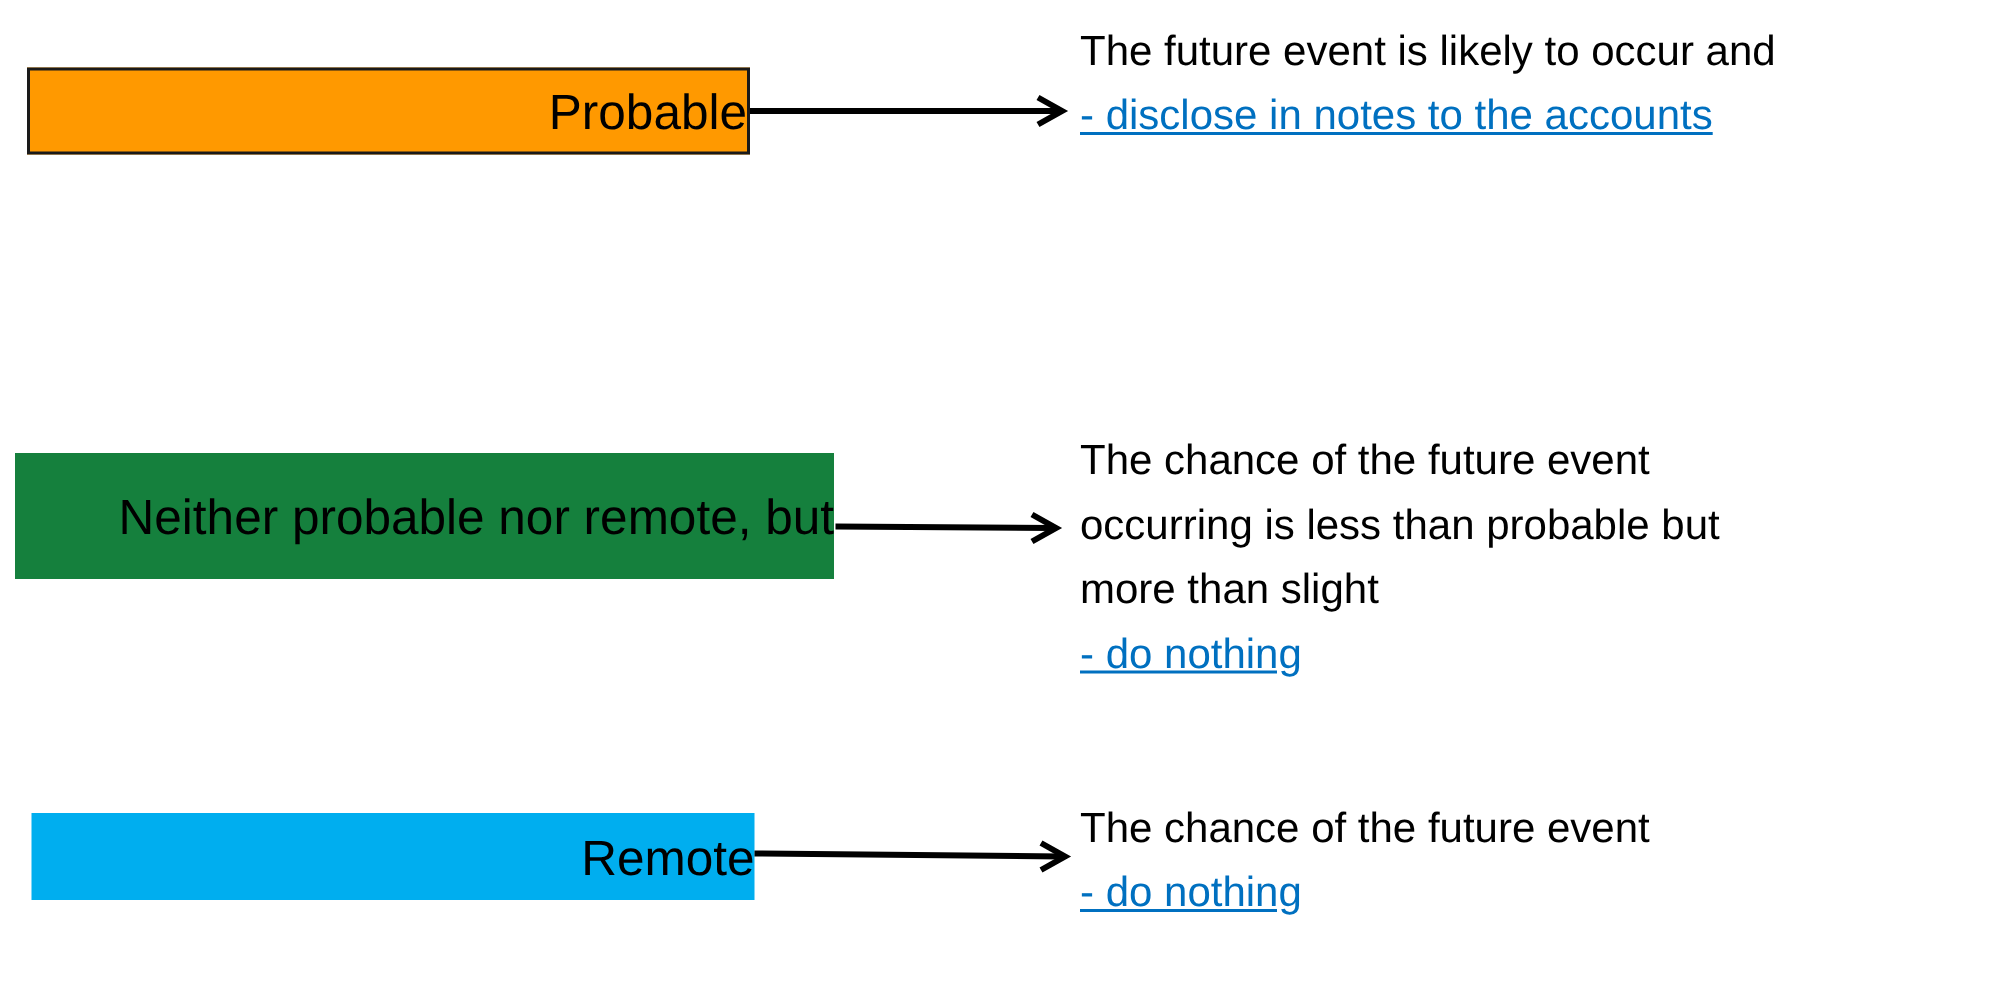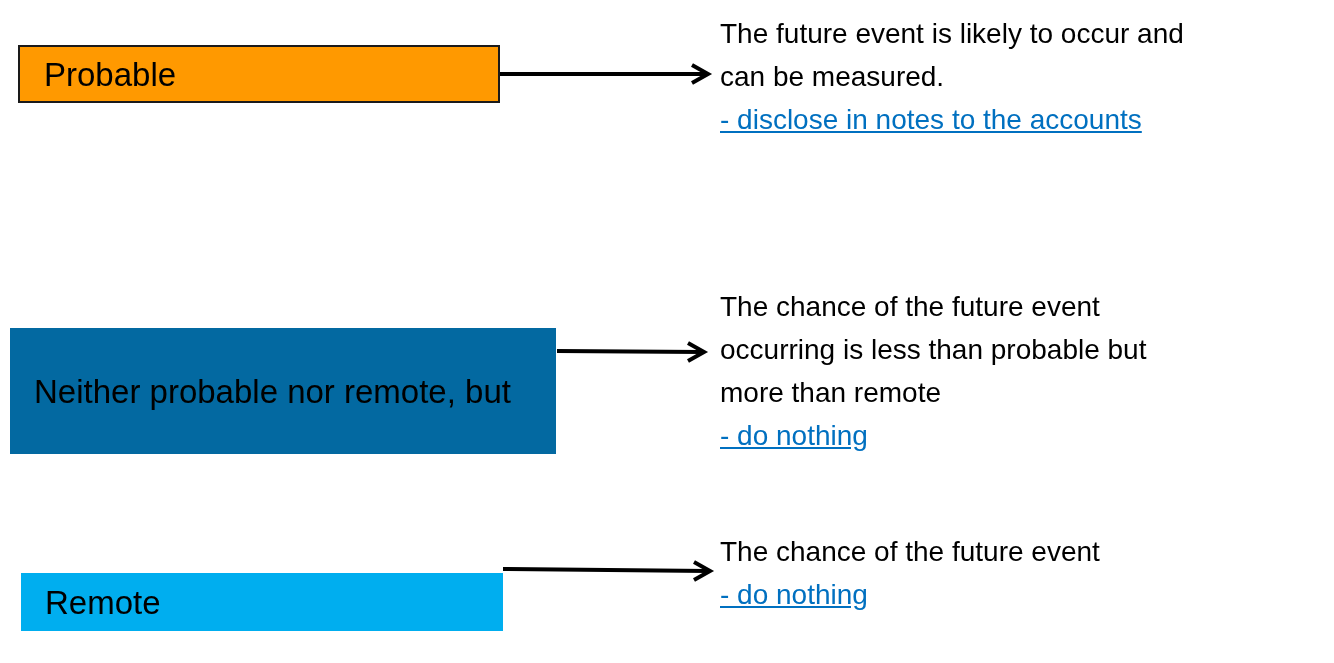--- a/index.html
+++ b/index.html
@@ -10,39 +10,38 @@
     background: #ffffff;
     font-family: "Liberation Sans", sans-serif;
     overflow: hidden;
   }
   .box {
     position: absolute;
     display: flex;
     flex-direction: column;
     justify-content: center;
     box-sizing: border-box;
-    padding-left: 24px;
+    padding-left: 12px;
     font-size: 33px;
     line-height: 43px;
     color: #000000;
+    text-align: right;
   }
   .box-probable {
     left: 18px; top: 45px; width: 482px; height: 58px;
     background: #FF9900;
     border: 2px solid #1a1a1a;
   }
   .box-possible {
-    left: 10px; top: 302px; width: 546px; height: 126px;
-    background: #0369a1;
-    margin-top: 26px;
+    left: 10px; top: 302px; width: 546px; height: 84px;
+    background: #15803d;
   }
   .box-remote {
     left: 21px; top: 542px; width: 482px; height: 58px;
     background: #00AEEF;
-    margin-top: 31px;
   }
   .box-line { white-space: nowrap; }
   .desc {
     position: absolute;
     left: 720px;
     font-size: 28px;
     line-height: 43px;
     color: #000000;
   }
   .desc .line { white-space: nowrap; }
@@ -63,31 +62,30 @@
 </head>
 <body>
 
 <div class="canvas">
 
   <div class="box box-probable">
     <div class="box-line">Probable</div>
   </div>
   <div class="desc desc-probable">
     <div class="line">The future event is likely to occur and</div>
-    <div class="line">can be measured.</div>
     <div class="line action">- disclose in notes to the accounts</div>
   </div>
 
   <div class="box box-possible">
     <div class="box-line">Neither probable nor remote, but</div>
   </div>
   <div class="desc desc-possible">
     <div class="line">The chance of the future event</div>
     <div class="line">occurring is less than probable but</div>
-    <div class="line">more than remote</div>
+    <div class="line">more than slight</div>
     <div class="line action">- do nothing</div>
   </div>
 
   <div class="box box-remote">
     <div class="box-line">Remote</div>
   </div>
   <div class="desc desc-remote">
     <div class="line">The chance of the future event</div>
     <div class="line action">- do nothing</div>
   </div>

